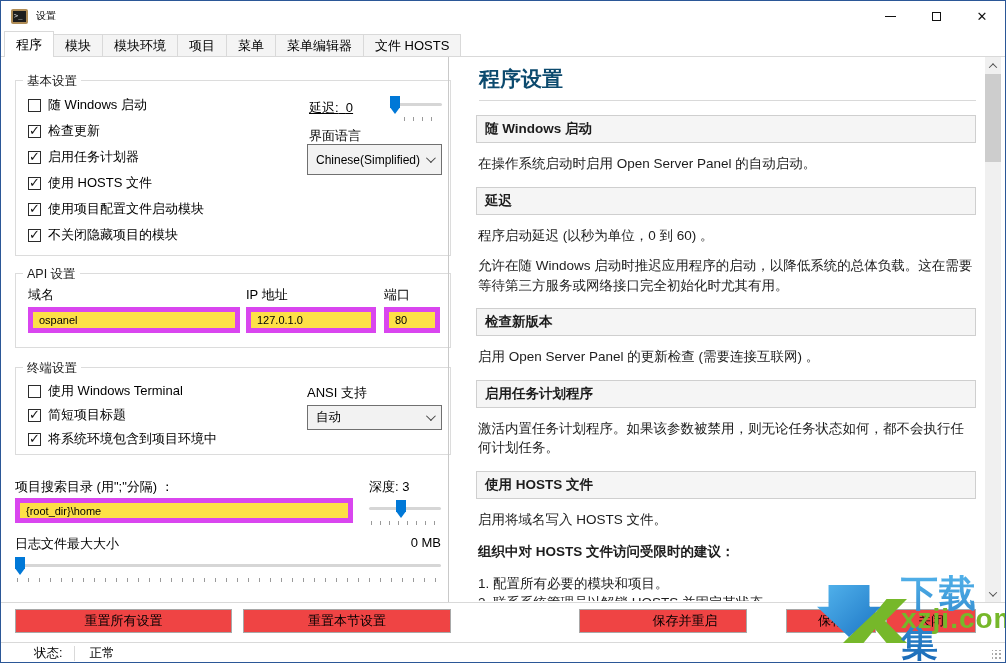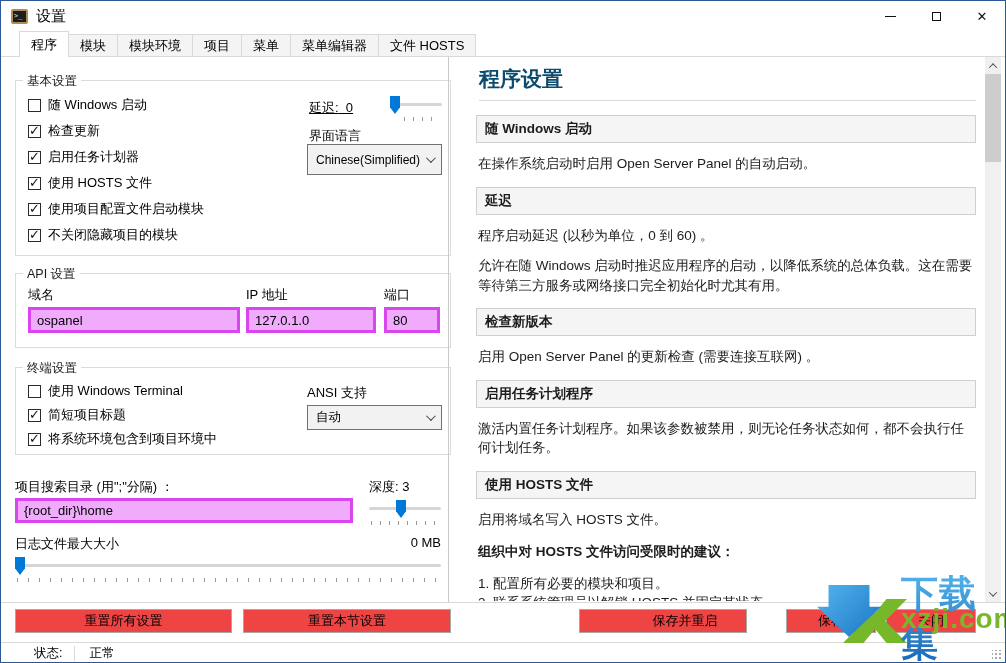--- a/index.html
+++ b/index.html
@@ -8,51 +8,51 @@
 
   .window {
     position:relative; width:1006px; height:663px;
     background:#fff; border:1px solid #2b5797; overflow:hidden;
   }
 
   
   .titlebar { position:absolute; top:0; left:0; right:0; height:30px; background:#fff; display:flex; align-items:center; }
   .win-icon { width:17px; height:15px; margin-left:10px; background:#1d1d1d; border:2px solid #b08d57; border-radius:2px;
               color:#e9e9e9; font-size:7px; line-height:10px; text-align:left; padding-left:1px; font-family:"DejaVu Sans Mono",monospace; }
-  .win-title { margin-left:8px; font-size:15px; color:#000; }
+  .win-title { margin-left:8px; font-size:10px; color:#000; }
   .caption-btns { margin-left:auto; display:flex; height:30px; }
   .cap-btn { width:46px; height:30px; display:flex; align-items:center; justify-content:center; color:#111; font-size:13px; cursor:default; }
   .glyph-min { width:11px; height:1px; background:#111; display:block; }
   .glyph-max { width:9px; height:9px; border:1px solid #111; display:block; }
   .glyph-close { font-size:13px; line-height:13px; }
 
   
   .tabbar { position:absolute; top:30px; left:0; right:0; height:26px; }
   .tabbar::after { content:""; position:absolute; left:0; right:0; bottom:0; height:1px; background:#d9d9d9; }
-  .tabs { display:flex; padding-left:18px; height:26px; align-items:flex-end; }
+  .tabs { display:flex; padding-left:3px; height:26px; align-items:flex-end; }
   .tab { position:relative; background:#f4f4f4; border:1px solid #d9d9d9; border-bottom:none; height:23px; line-height:22px;
          padding:0 11px; font-size:13px; color:#000; margin-right:-1px; }
   .tab.active { background:#fff; height:26px; line-height:25px; z-index:3; }
 
   
   .group { position:absolute; border:1px solid #dcdcdc; background:#fff; }
   .group > .legend { position:absolute; top:-8px; left:7px; background:#fff; padding:0 4px; font-size:12.5px; color:#1a1a1a; }
   .g-basic   { left:14px; top:79px;  width:436px; height:176px; }
   .g-api     { left:14px; top:272px; width:436px; height:75px; }
   .g-term    { left:14px; top:366px; width:436px; height:88px; }
 
   .cb-col { position:absolute; left:12px; top:11px; display:flex; flex-direction:column; }
   .cb-row { display:flex; align-items:center; height:26px; cursor:default; }
   .g-term .cb-row { height:24px; }
   .cb { width:13px; height:13px; border:1px solid #2b2b2b; background:#fff; margin-right:7px; position:relative; flex:0 0 13px; }
   .cb.checked::after { content:"✓"; position:absolute; left:0px; top:-3px; font-size:13px; color:#111; font-weight:bold; }
   .cb-label { font-size:13px; color:#000; white-space:nowrap; }
 
   .field-label { position:absolute; font-size:13px; color:#000; white-space:nowrap; }
-  .text-input { position:absolute; border:3px solid #d946ef; background:#f0abfc; font-size:13px; padding:0 6px;
+  .text-input { position:absolute; border:5px solid #d946ef; background:#fde047; font-size:11px; padding:0 6px;
                 font-family:"Liberation Sans","DejaVu Sans",sans-serif; color:#000; }
   .combo { position:absolute; border:1px solid #707070; background:#f2f2f2; font-size:12.5px; color:#000;
            display:flex; align-items:center; padding:0 8px; }
   .combo .chev { margin-left:auto; width:7px; height:7px; border-right:1px solid #444; border-bottom:1px solid #444;
                  transform:rotate(45deg) translateY(-2px); }
 
   
   .slider { position:absolute; }
   .slider .track { position:absolute; left:0; right:0; top:7px; height:3px; background:#d6d6d6; border-radius:2px; }
   .slider .thumb { position:absolute; top:0; width:10px; height:18px; background:#0078d7;

